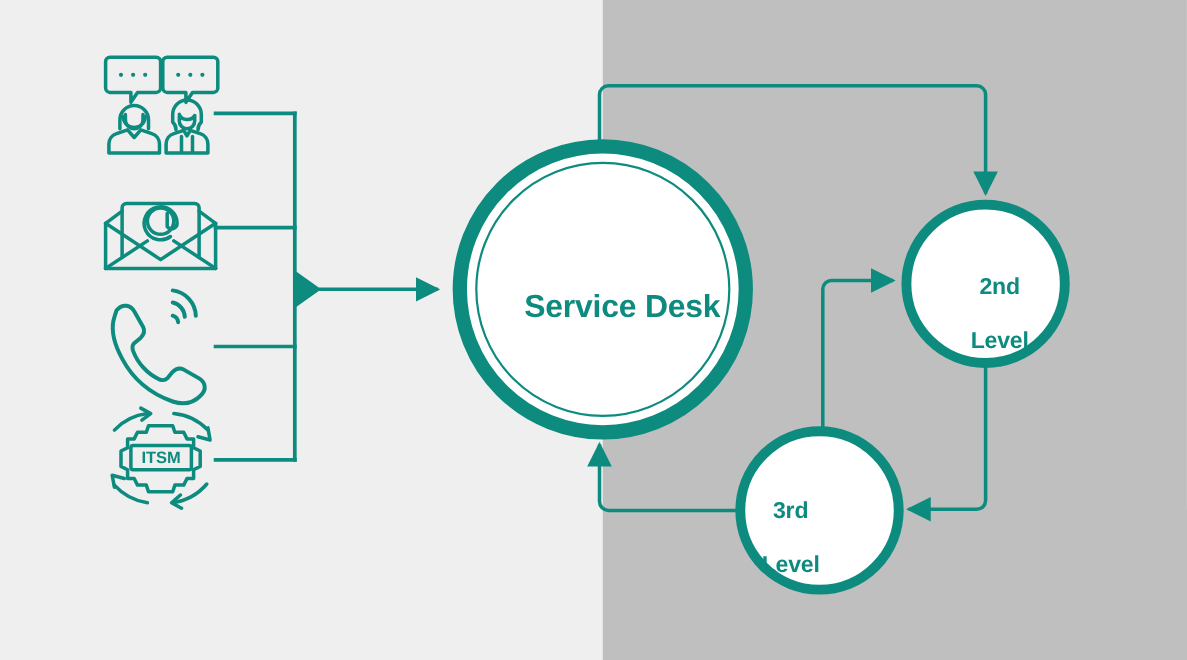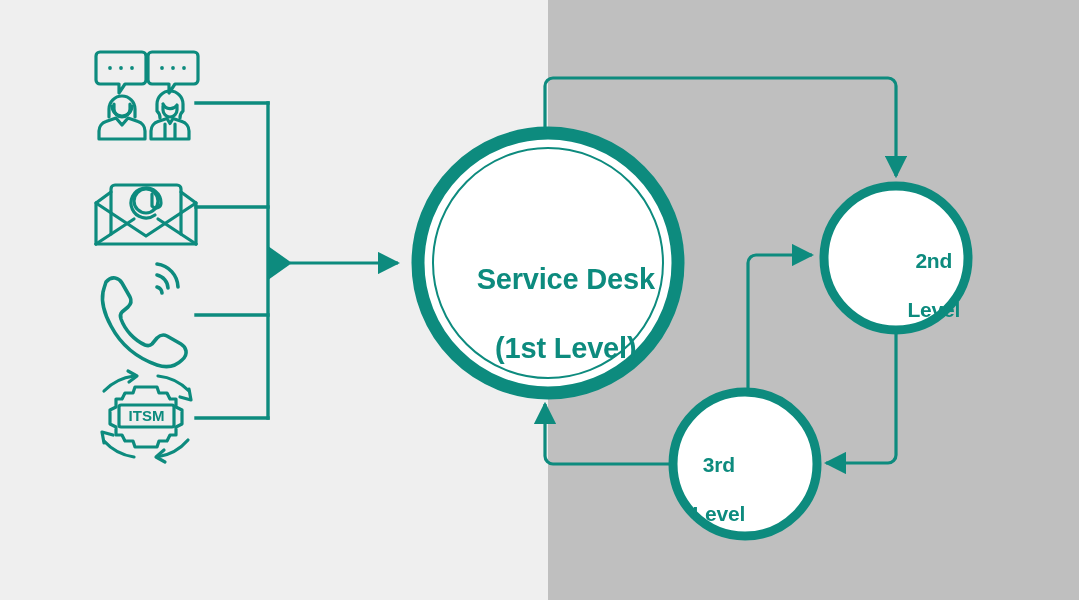--- a/index.html
+++ b/index.html
@@ -43,21 +43,21 @@
     white-space: pre;
     pointer-events: none;
   }
   #label-service-desk {
     left: 410px;
     top: 228px;
     width: 280px;
     font-size: 29px;
   }
   #label-second-level {
-    left: 850px;
+    left: 825px;
     top: 224px;
     width: 145px;
     font-size: 21px;
   }
   #label-third-level {
     left: 635px;
     top: 428px;
     width: 145px;
     font-size: 21px;
   }
@@ -165,21 +165,20 @@
 
     <path d="M748 394 V 263 a8 8 0 0 1 8 -8 H 812" fill="none" stroke="#0d8b7e" stroke-width="3.2" marker-end="url(#arrowThin)"></path>
 
     <path d="M896 332 V 455 a8 8 0 0 1 -8 8 H 826" fill="none" stroke="#0d8b7e" stroke-width="3.2" marker-end="url(#arrowThin)"></path>
 
     <path d="M671 464 H 553 a8 8 0 0 1 -8 -8 V 404" fill="none" stroke="#0d8b7e" stroke-width="3.2" marker-end="url(#arrowThin)"></path>
   </svg>
 
   <div class="node-label" id="label-service-desk">
     <span>Service Desk</span><br>
-    <span>(1st Level)</span>
   </div>
 
   <div class="node-label" id="label-second-level">
     <span>2nd</span><br>
     <span>Level</span>
   </div>
 
   <div class="node-label" id="label-third-level">
     <span>3rd</span><br>
     <span>Level</span>

